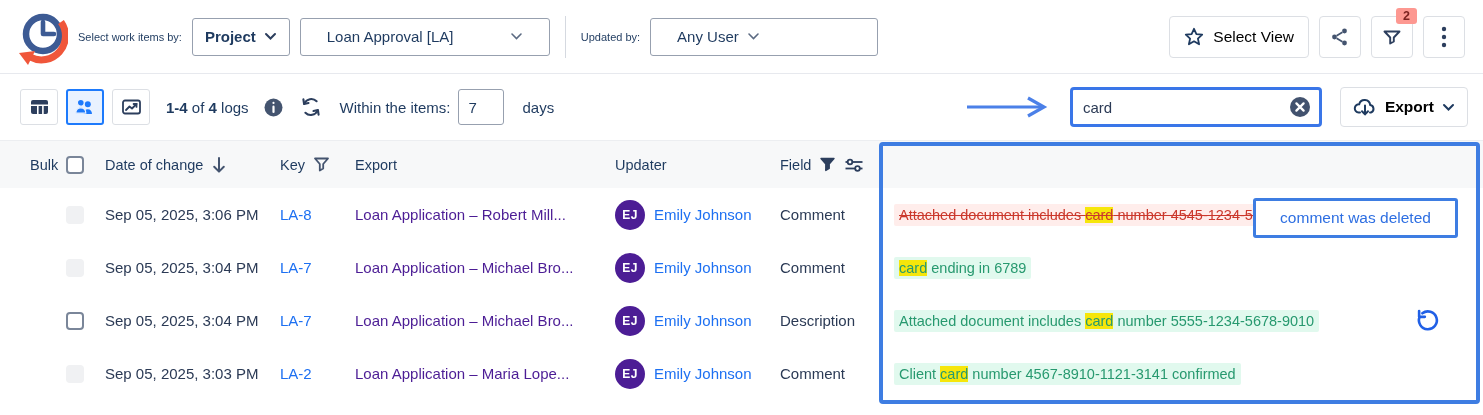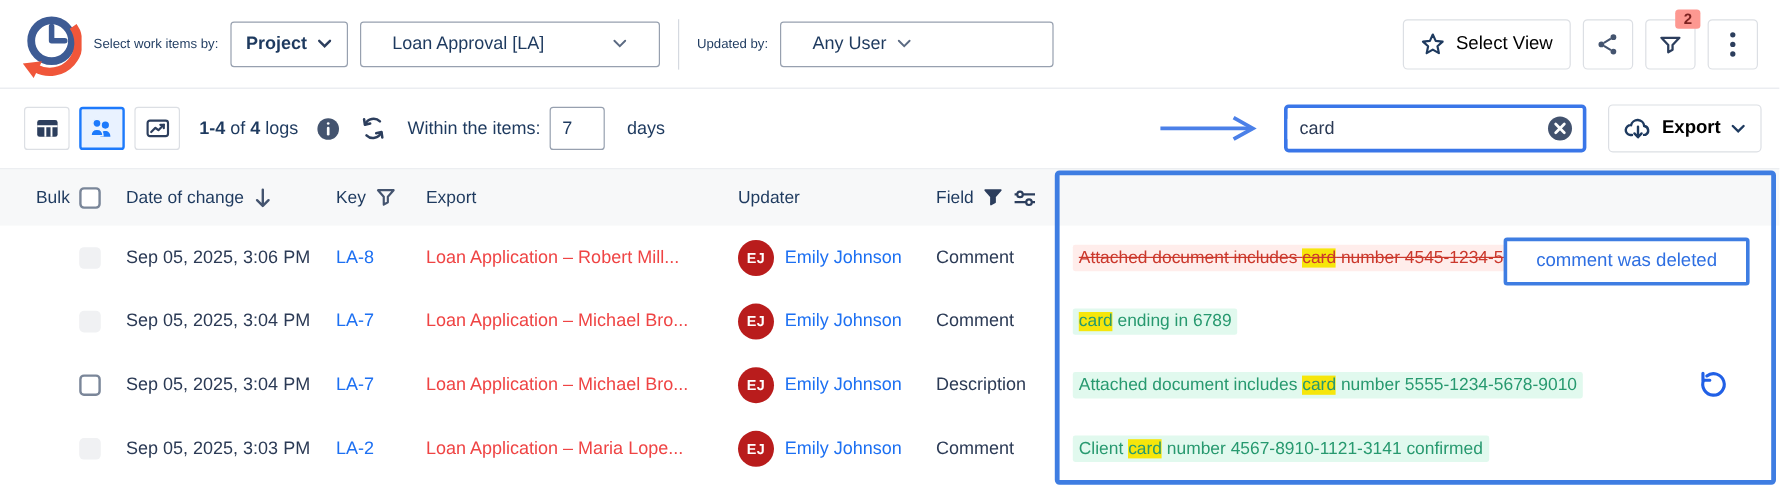--- a/index.html
+++ b/index.html
@@ -52,26 +52,26 @@
 
   
   .grid { display:grid; grid-template-columns:75px 175px 75px 260px 165px 100px 1fr;
           align-items:center; padding-left:30px; }
   .thead { height:48px; background:#f7f8f9; border-top:1px solid #eceef1;
            font-weight:normal; font-size:14.5px; }
   .hcell { display:flex; align-items:center; gap:8px; }
   .trow { height:53px; }
   .cell { display:flex; align-items:center; gap:9px; font-size:15px; color:#2b3a55; }
   .link { color:#1d70f2; font-size:15px; cursor:pointer; }
-  .summary { color:#ef4444; white-space:nowrap; }
+  .summary { color:#4c1d95; white-space:nowrap; }
   .cb { width:18px; height:18px; border-radius:4px; flex:none; }
   .cb-enabled { border:2px solid #7a8699; background:#fff; cursor:pointer; }
   .cb-disabled { background:#f0f1f3; }
   .row-cb { margin-left:36px; }
-  .avatar { width:30px; height:30px; border-radius:50%; background:#b91c1c; color:#fff;
+  .avatar { width:30px; height:30px; border-radius:50%; background:#4c1d95; color:#fff;
             font-size:12px; font-weight:bold; display:flex; align-items:center;
             justify-content:center; letter-spacing:.3px; flex:none; }
   .c-changes { padding-left:14px; position:relative; overflow:visible; }
   .chip { padding:3px 5px; border-radius:2px; white-space:nowrap; font-size:14.5px; }
   .chip.added { background:#e1f9ee; color:#27996f; }
   .chip.deleted { background:#ffedeb; color:#cb382c; text-decoration:line-through; }
   mark { background:#f6e60b; color:inherit; }
   .undo-btn { position:absolute; right:42px; top:50%; transform:translateY(-50%);
               border:none; background:none; cursor:pointer; padding:0; }
 

